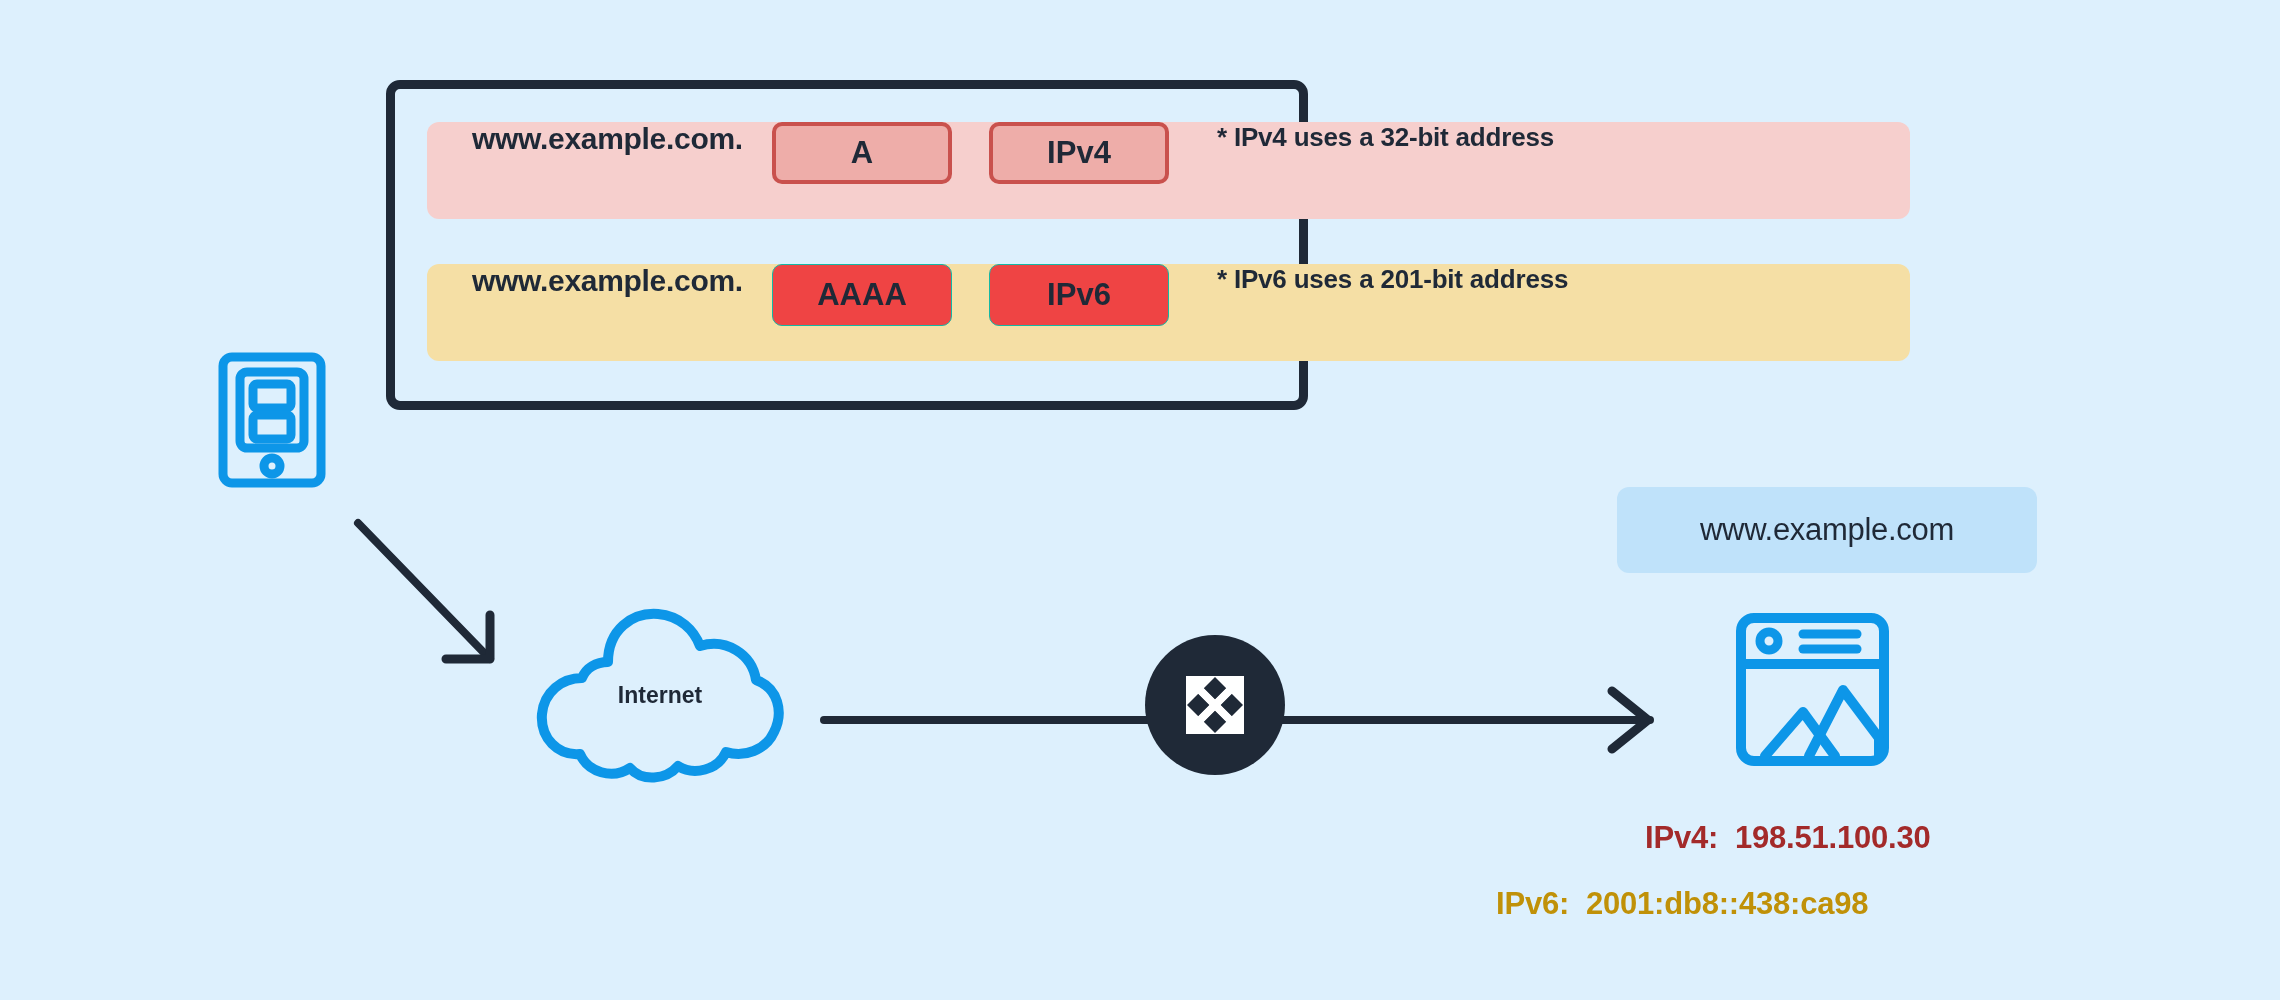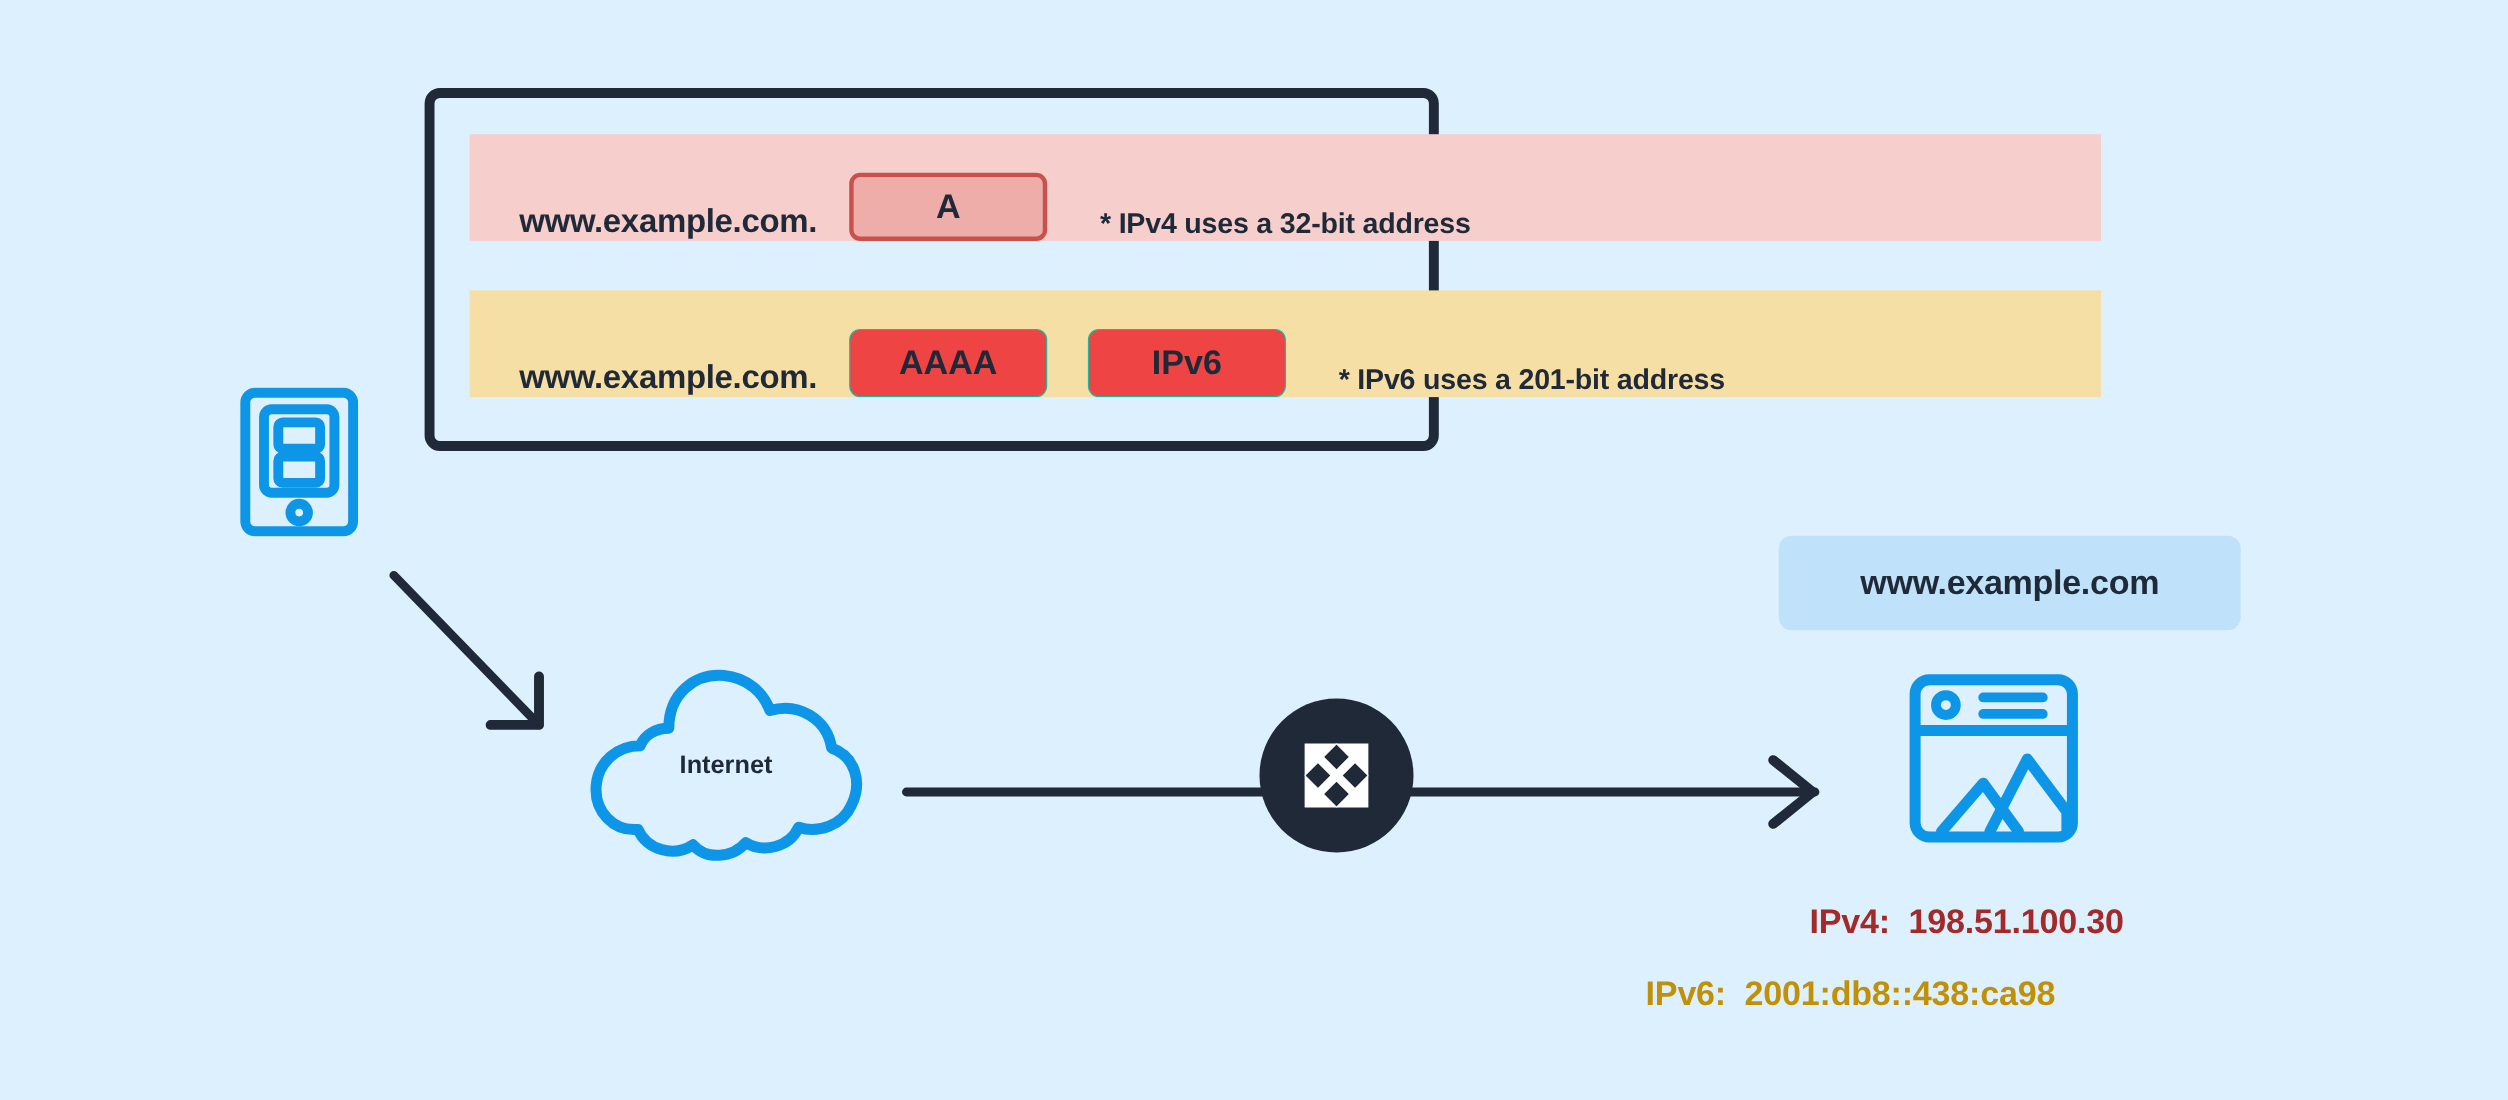--- a/index.html
+++ b/index.html
@@ -28,23 +28,23 @@
     box-sizing: border-box;
     background: transparent;
     z-index: 3;
     pointer-events: none;
   }
 
   .record-row {
     left: 427px;
     width: 1483px;
     height: 97px;
-    border-radius: 0;
-    display: flex;
-    align-items: flex-end;
+    border-radius: 12px;
+    display: flex;
+    align-items: flex-start;
     z-index: 4;
   }
   #record-row-ipv4 { top: 122px; background: #f6cfcd; }
   #record-row-ipv6 { top: 264px; background: #f5dfa5; }
 
   .record-domain {
     width: 345px;
     padding-left: 45px;
     box-sizing: border-box;
     font-size: 30px;
@@ -121,21 +121,21 @@
     height: 86px;
     border-radius: 12px;
     background: #bfe2fa;
     display: flex;
     align-items: center;
     justify-content: center;
     z-index: 2;
   }
   #site-url-text {
     font-size: 31px;
-    font-weight: bold;
+    font-weight: normal;
     color: #1f2937;
     letter-spacing: -0.3px;
     text-align: right;
   }
 
   
   #website-icon { left: 1735px; top: 612px; z-index: 2; }
 
   
   .addr-line {
@@ -152,20 +152,21 @@
 </head>
 <body>
 
 <div id="canvas">
 
   <div class="abs" id="record-panel-frame"></div>
 
   <div class="abs record-row" id="record-row-ipv4">
     <div class="record-domain">www.example.com.</div>
     <div class="record-badge badge-type">A</div>
+    <div class="record-badge badge-proto">IPv4</div>
     <div class="record-note">* IPv4 uses a 32-bit address</div>
   </div>
 
   <div class="abs record-row" id="record-row-ipv6">
     <div class="record-domain">www.example.com.</div>
     <div class="record-badge badge-type">AAAA</div>
     <div class="record-badge badge-proto">IPv6</div>
     <div class="record-note">* IPv6 uses a 201-bit address</div>
   </div>
 

